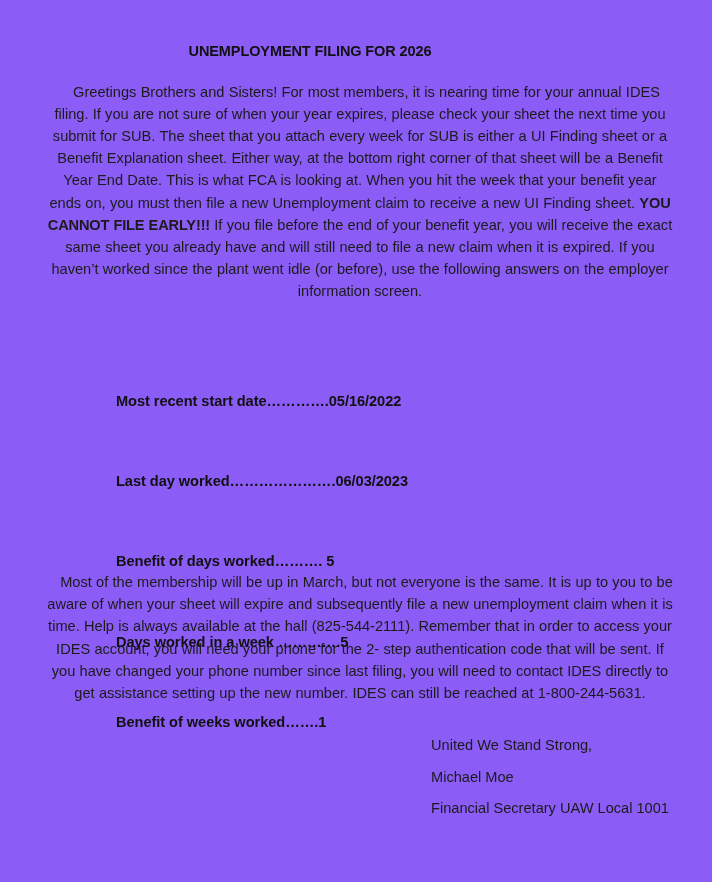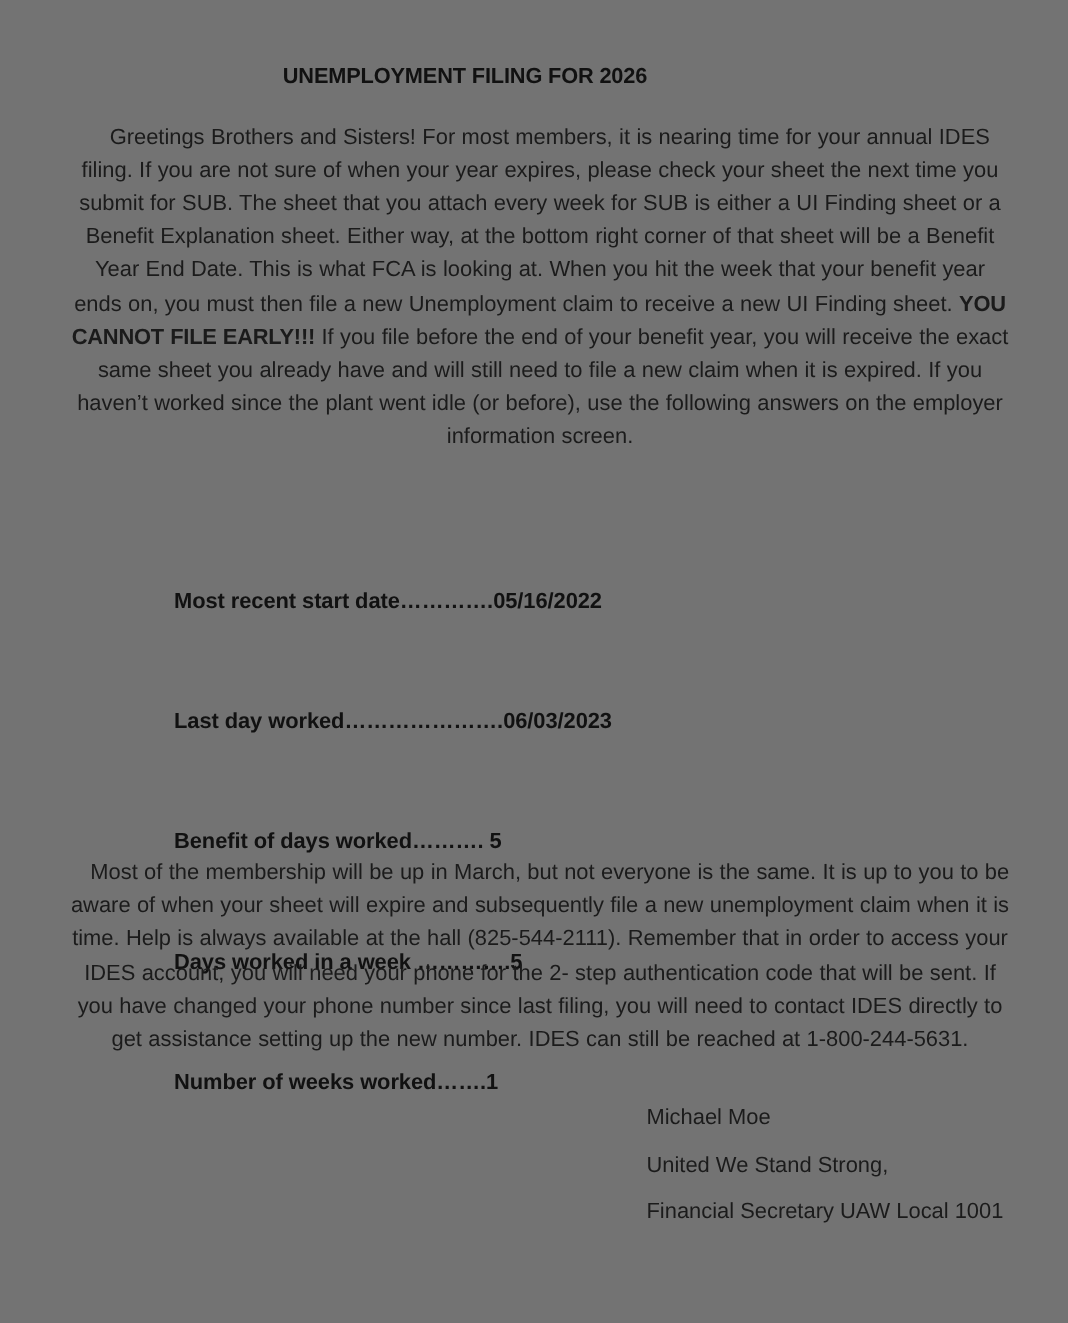--- a/index.html
+++ b/index.html
@@ -14,21 +14,21 @@
     overflow: hidden;
     font-family: "Liberation Sans", sans-serif;
     color: #1a1a1a;
     -webkit-font-smoothing: antialiased;
   }
 
   .page {
     position: relative;
     width: 712px;
     height: 882px;
-    background: #737373;
+    background: #8b5cf6;
     box-sizing: border-box;
   }
 
   
   .doc-title {
     position: absolute;
     left: 0;
     top: 31px;
     width: 620px;
     text-align: center;
@@ -101,24 +101,24 @@
 
   <h1 class="doc-title">UNEMPLOYMENT FILING FOR 2026</h1>
 
   <p class="body-block para-1 indent-first"><span>Greetings Brothers and Sisters!  For most members, it is nearing time for your annual IDES filing.  If you are not sure of when your year expires, please check your sheet the next time you submit for SUB.  The sheet that you attach every week for SUB is either a UI Finding sheet or a Benefit Explanation sheet.  Either way, at the bottom right corner of that sheet will be a Benefit Year End Date.  This is what FCA is looking at.  When you hit the week that your benefit year ends on, you must then file a new Unemployment claim to receive a new UI Finding sheet.  </span><span class="bold-shout">YOU CANNOT FILE EARLY!!!</span><span>  If you file before the end of your benefit year, you will receive the exact same sheet you already have and will still need to file a new claim when it is expired.  If you haven’t worked since the plant went idle (or before), use the following answers on the employer information screen.</span></p>
 
   <div class="answers">
     <div class="answer-line"><span>Most recent start date</span><span>………….</span><span>05/16/2022</span></div>
     <div class="answer-line"><span>Last day worked</span><span>………………….</span><span>06/03/2023</span></div>
     <div class="answer-line"><span>Benefit of days worked</span><span>……….</span><span> 5</span></div>
     <div class="answer-line"><span>Days worked in a week </span><span>………….</span><span>5</span></div>
-    <div class="answer-line"><span>Number of weeks worked</span><span>…….</span><span>1</span></div>
+    <div class="answer-line"><span>Benefit of weeks worked</span><span>…….</span><span>1</span></div>
   </div>
 
   <p class="body-block para-2 indent-first">Most of the membership will be up in March, but not everyone is the same.  It is up to you to be aware of when your sheet will expire and subsequently file a new unemployment claim when it is time.  Help is always available at the hall (825-544-2111).  Remember that in order to access your IDES account, you will need your phone for the 2- step authentication code that will be sent.  If you have changed your phone number since last filing, you will need to contact IDES directly to get assistance setting up the new number.  IDES can still be reached at 1-800-244-5631.</p>
 
   <div class="signature">
+    <div class="sig-line">United We Stand Strong,</div>
     <div class="sig-line">Michael Moe</div>
-    <div class="sig-line">United We Stand Strong,</div>
     <div class="sig-line">Financial Secretary UAW Local 1001</div>
   </div>
 
 </div>
 
 </body></html>

